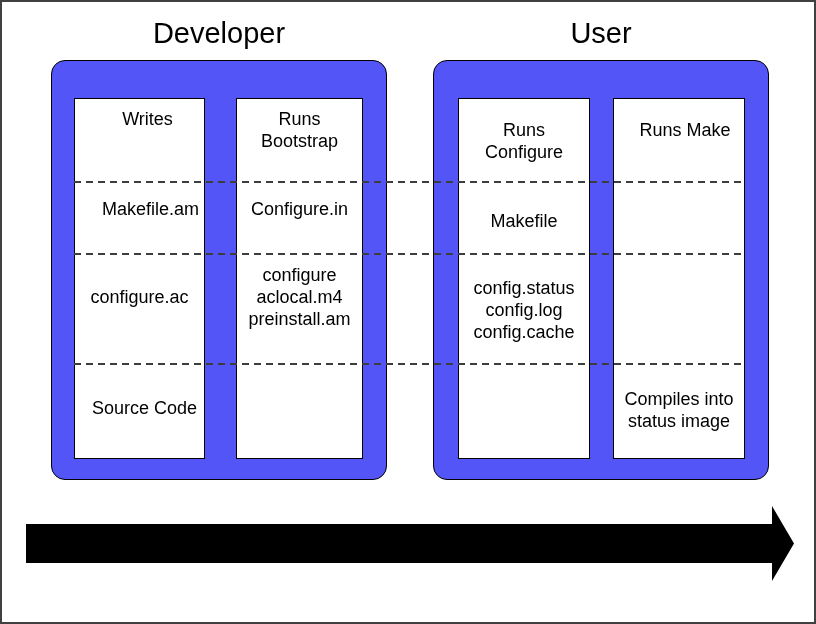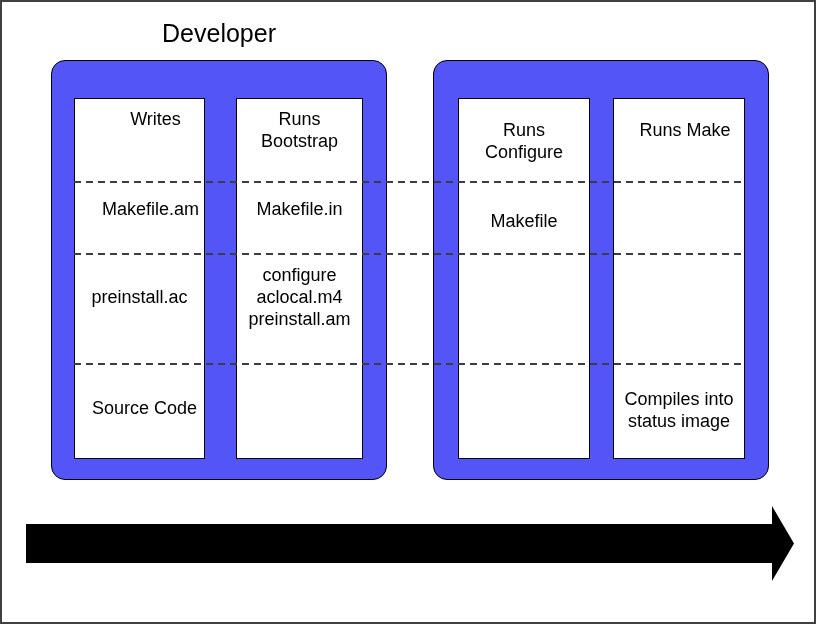--- a/index.html
+++ b/index.html
@@ -10,21 +10,21 @@
     border:2px solid #404040;
     background:#ffffff;
     font-family:"Liberation Sans", sans-serif;
     overflow:hidden;
   }
   .title{
     position:absolute;
     top:10px;
     height:42px;
     line-height:42px;
-    font-size:25px;
+    font-size:29px;
     color:#000;
     text-align:center;
     white-space:nowrap;
   }
   .title.dev{left:49px;width:336px;}
   .title.usr{left:431px;width:336px;}
   .bluebox{
     position:absolute;
     top:58px;
     width:336px;height:420px;
@@ -67,48 +67,52 @@
     left:18px;top:500px;
     width:780px;height:85px;
   }
 </style>
 </head>
 <body>
 
 <div class="page">
 
   <div class="title dev">Developer</div>
+  <div class="title usr">User</div>
 
   <div class="bluebox dev"></div>
   <div class="bluebox usr"></div>
 
   <div class="col c-dev1"></div>
   <div class="col c-dev2"></div>
   <div class="col c-usr1"></div>
   <div class="col c-usr2"></div>
 
   <div class="dash d1"></div>
   <div class="dash d2"></div>
   <div class="dash d3"></div>
 
-  <div class="cell" style="left:88px;top:106px;width:131px">Writes</div>
+  <div class="cell" style="left:80px;top:106px;width:131px">Writes</div>
   <div class="cell" style="left:72px;top:196px;width:153px">Makefile.am</div>
-  <div class="cell" style="left:72px;top:284px;width:131px">preinstall.ac</div>
+  <div class="cell" style="left:72px;top:284px;width:131px">configure.ac</div>
   <div class="cell" style="left:72px;top:395px;width:141px">Source Code</div>
 
   <div class="cell" style="left:234px;top:106px;width:127px">Runs
 Bootstrap</div>
-  <div class="cell" style="left:234px;top:196px;width:127px">Makefile.in</div>
+  <div class="cell" style="left:234px;top:196px;width:127px">Configure.in</div>
   <div class="cell" style="left:234px;top:262px;width:127px">configure
 aclocal.m4
 preinstall.am</div>
 
   <div class="cell" style="left:456px;top:117px;width:132px">Runs
 Configure</div>
   <div class="cell" style="left:456px;top:208px;width:132px">Makefile</div>
+  <div class="cell" style="left:456px;top:275px;width:132px">config.status
+config.log
+config.cache</div>
 
   <div class="cell" style="left:611px;top:117px;width:144px">Runs Make</div>
   <div class="cell" style="left:611px;top:386px;width:132px">Compiles into
 status image</div>
 
   <svg class="arrow-svg" viewBox="0 0 780 85" xmlns="http://www.w3.org/2000/svg" aria-hidden="true">
     <polygon points="6,22 752,22 752,4 774,41.5 752,79 752,61 6,61" fill="#000000"></polygon>
   </svg>
 
 </div>

